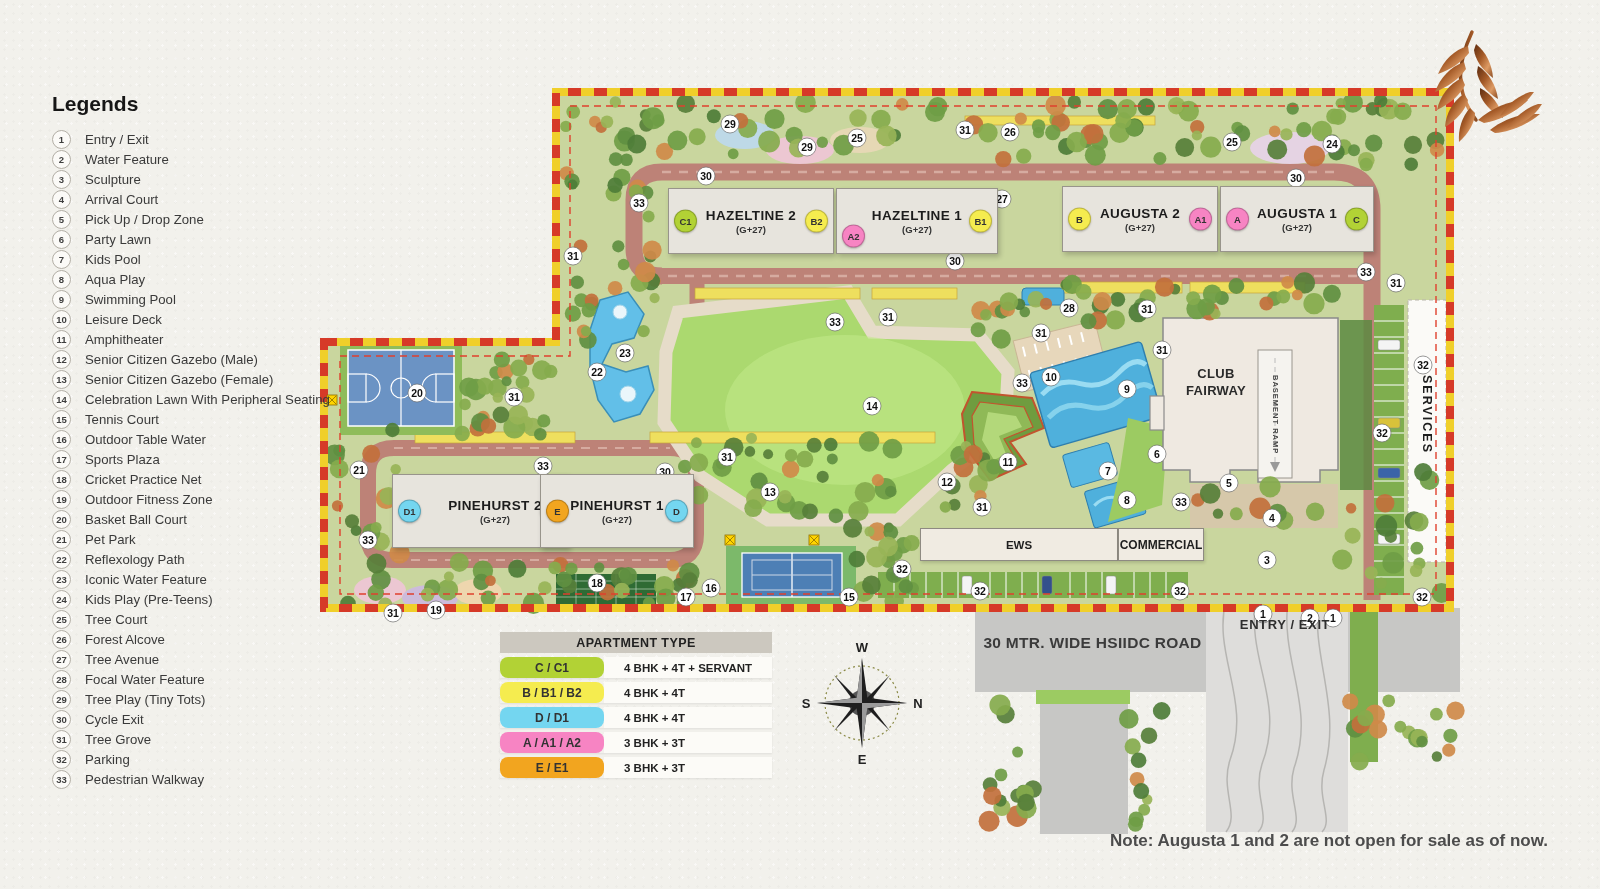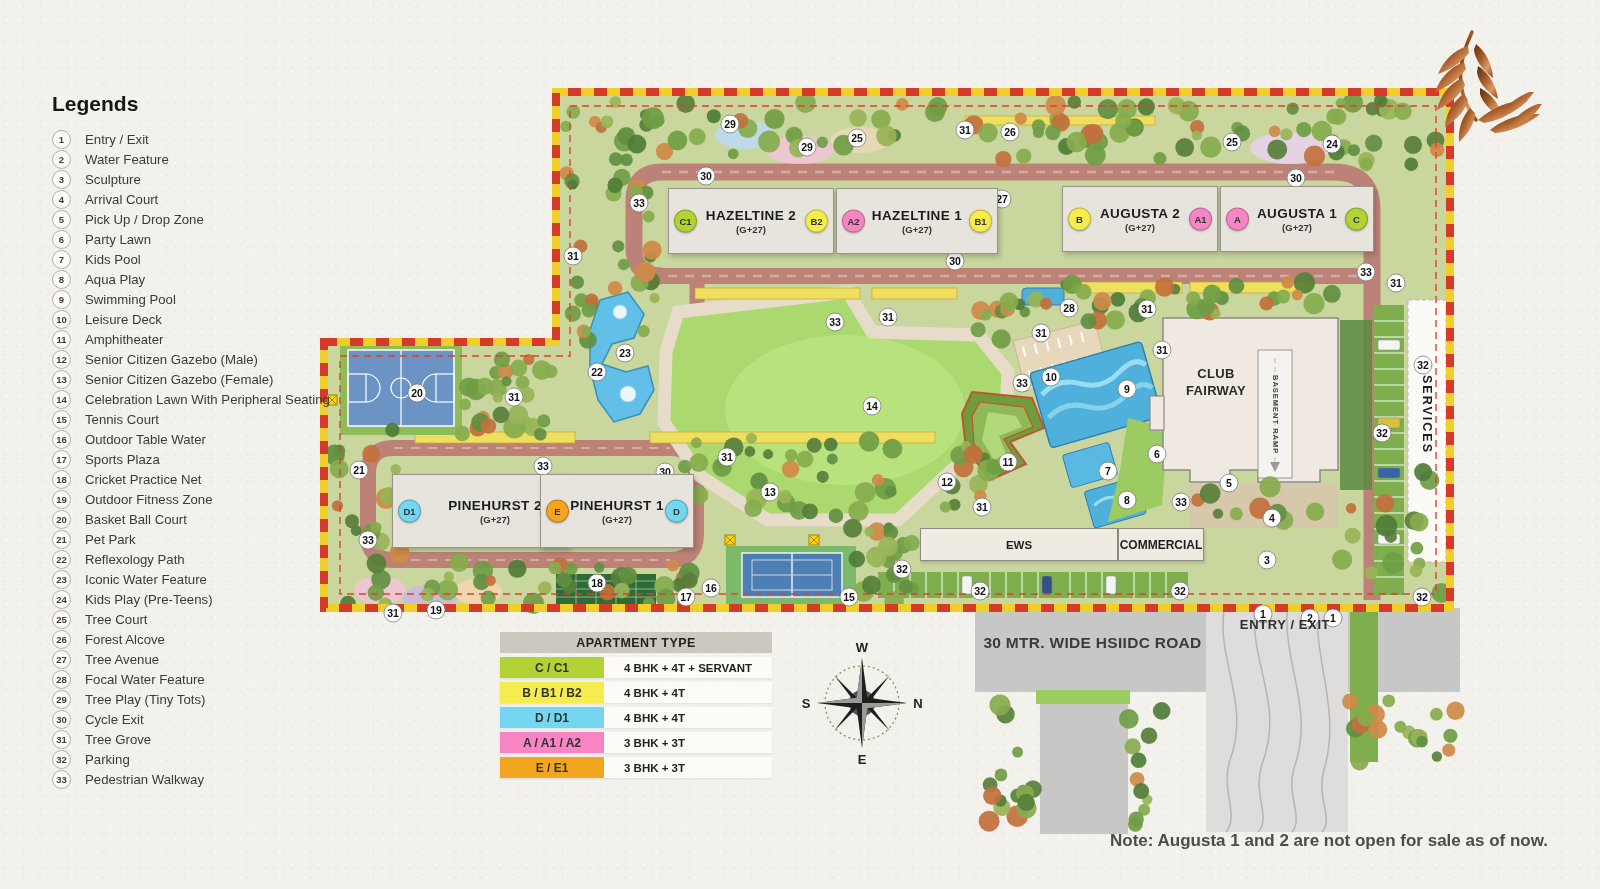--- a/index.html
+++ b/index.html
@@ -17,21 +17,21 @@
   .lg-num{display:inline-flex;align-items:center;justify-content:center;width:17px;height:17px;
     border:1px solid #b3afa6;border-radius:50%;font:600 9.5px "Liberation Sans",sans-serif;
     color:#3e3e3e;background:#fbfaf7;flex:0 0 17px;}
   .lg-label{margin-left:14px;font:13.2px "Liberation Sans",sans-serif;color:#3a3a3a;white-space:nowrap;}
   
   .apt{position:absolute;left:500px;top:632px;width:272px;}
   .apt-header{height:21px;background:#ccc8bf;display:flex;align-items:center;justify-content:center;
     font:bold 12.5px "Liberation Sans",sans-serif;color:#222;letter-spacing:.4px;}
   .apt-row{display:flex;margin-top:4px;height:21px;box-shadow:0 1px 2px rgba(0,0,0,.08);}
   .apt-code{width:104px;display:flex;align-items:center;justify-content:center;
-    font:bold 12px "Liberation Sans",sans-serif;color:#333;}
+    font:bold 12px "Liberation Sans",sans-serif;color:#333;border-radius:8px;}
   .apt-desc{flex:1;background:#fcfbf7;display:flex;align-items:center;padding-left:20px;
     font:bold 11.5px "Liberation Sans",sans-serif;color:#222;}
   
   .tower{position:absolute;background:#e7e4dd;border:1.5px solid #98948b;display:flex;
     flex-direction:column;align-items:center;justify-content:center;
     box-shadow:2px 3px 5px rgba(0,0,0,.2);}
   .tower .nm{font:bold 13.5px "Liberation Sans",sans-serif;letter-spacing:.4px;color:#1c1c1c;}
   .tower .fl{font:600 9.5px "Liberation Sans",sans-serif;color:#333;margin-top:1px;}
   .badge{position:absolute;top:50%;transform:translateY(-50%);width:21px;height:21px;border-radius:50%;
     display:flex;align-items:center;justify-content:center;font:bold 9.5px "Liberation Sans",sans-serif;
@@ -1064,21 +1064,21 @@
 
   </div>
 
   <div class="tower t-h2">
     <span class="badge l" style="background-color: rgb(178, 210, 53);">C1</span>
     <span class="nm">HAZELTINE 2</span>
     <span class="fl">(G+27)</span>
     <span class="badge r" style="background-color: rgb(245, 236, 79);">B2</span>
   </div>
   <div class="tower t-h1">
-    <span class="badge l" style="background-color: rgb(247, 132, 195);">A2</span>
+    <span class="badge l" style="background-color: rgb(247, 132, 195); margin-top: 15px;">A2</span>
     <span class="nm">HAZELTINE 1</span>
     <span class="fl">(G+27)</span>
     <span class="badge r" style="background-color: rgb(245, 236, 79);">B1</span>
   </div>
   <div class="tower t-a2">
     <span class="badge l" style="background-color: rgb(245, 236, 79);">B</span>
     <span class="nm">AUGUSTA 2</span>
     <span class="fl">(G+27)</span>
     <span class="badge r" style="background-color: rgb(247, 132, 195);">A1</span>
   </div>

